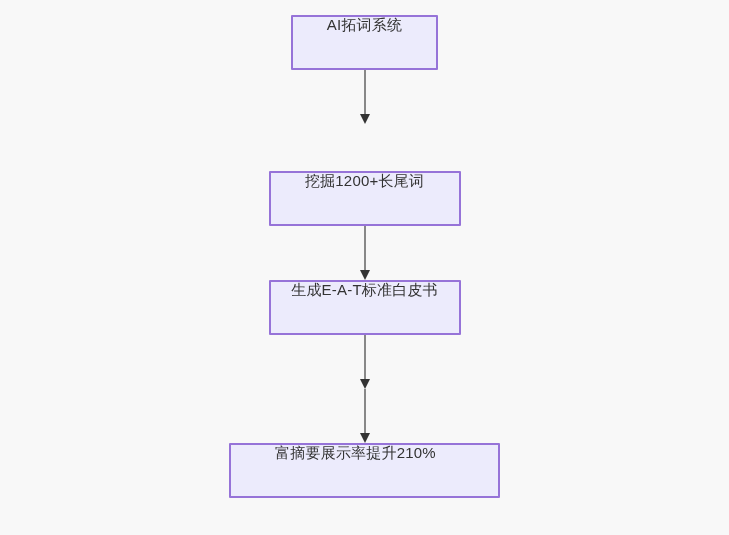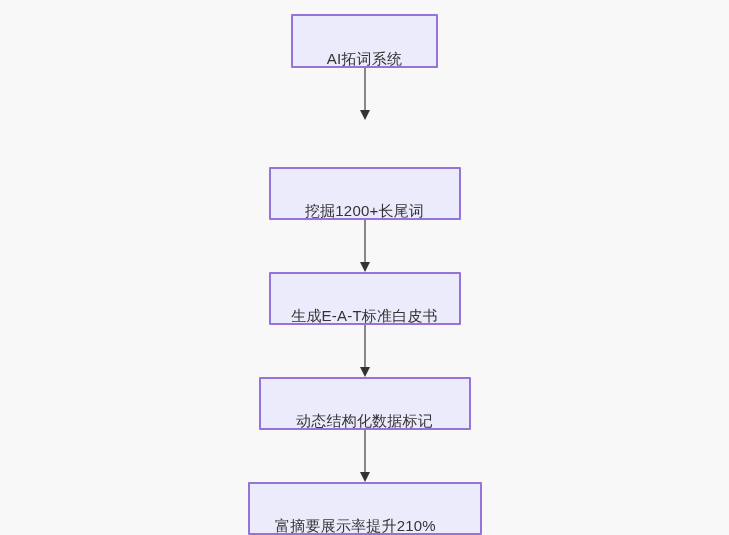--- a/index.html
+++ b/index.html
@@ -24,39 +24,39 @@
     align-items: center;
   }
 
   .node {
     box-sizing: border-box;
     height: 55px;
     background: #ecebfc;
     border: 2px solid #9673d8;
     border-radius: 1px;
     display: flex;
-    align-items: flex-end;
+    align-items: flex-start;
     justify-content: center;
     padding: 0 26px;
   }
 
   .node-label {
     font-size: 15px;
     line-height: 1;
     color: #333333;
     white-space: nowrap;
     letter-spacing: 0.2px;
   }
 
   
   .node.n0 { width: 147px; }
   .node.n1 { width: 192px; margin-top: 47px; }
   .node.n2 { width: 192px; }
   .node.n3 { width: 212px; }
-  .node.n4 { width: 234px; padding-left: 8px; }
+  .node.n4 { width: 271px; padding-left: 8px; }
 
   .connector {
     width: 14px;
     height: 54px;
     position: relative;
   }
   .connector .line {
     position: absolute;
     left: 50%;
     top: 0;
@@ -106,23 +106,20 @@
 
   <div class="node n2">
     <span class="node-label">生成E-A-T标准白皮书</span>
   </div>
 
   <div class="connector">
     <div class="line"></div>
     <div class="arrowhead"></div>
   </div>
 
-  <div class="node n3">
-    <span class="node-label">动态结构化数据标记</span>
-  </div>
 
   <div class="connector">
     <div class="line"></div>
     <div class="arrowhead"></div>
   </div>
 
   <div class="node n4">
     <span class="node-label">富摘要展示率提升210%</span>
   </div>
 

